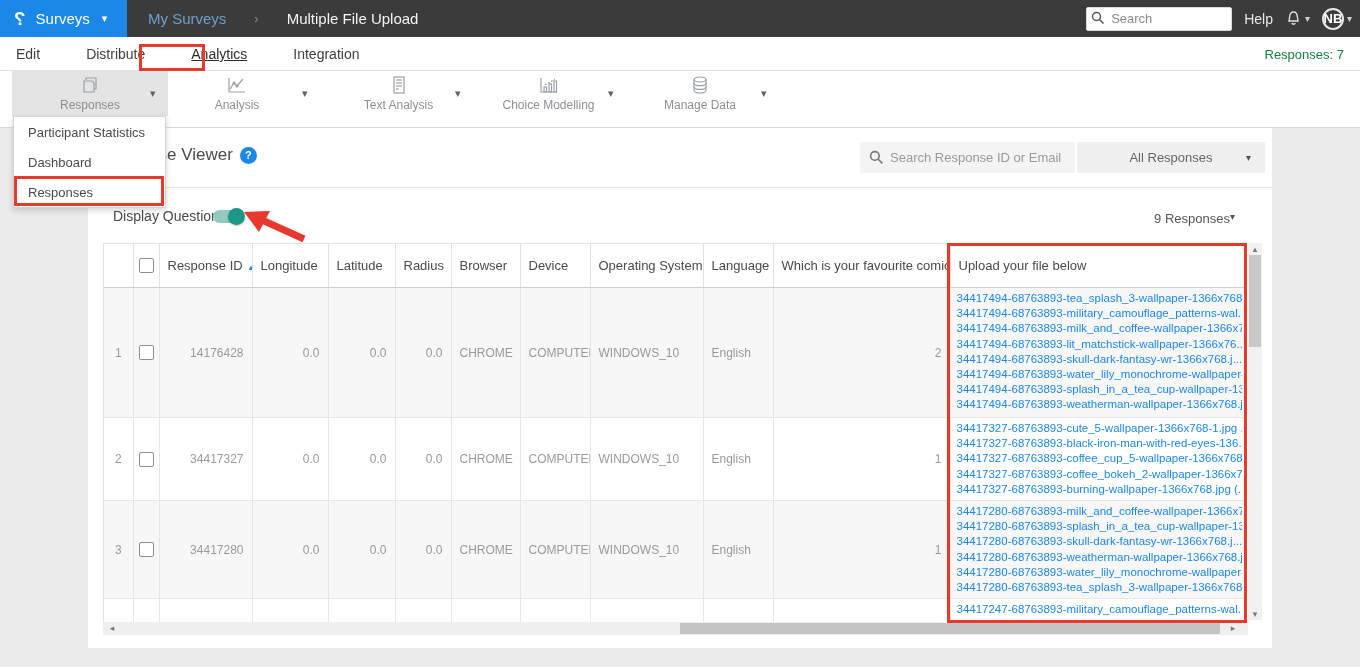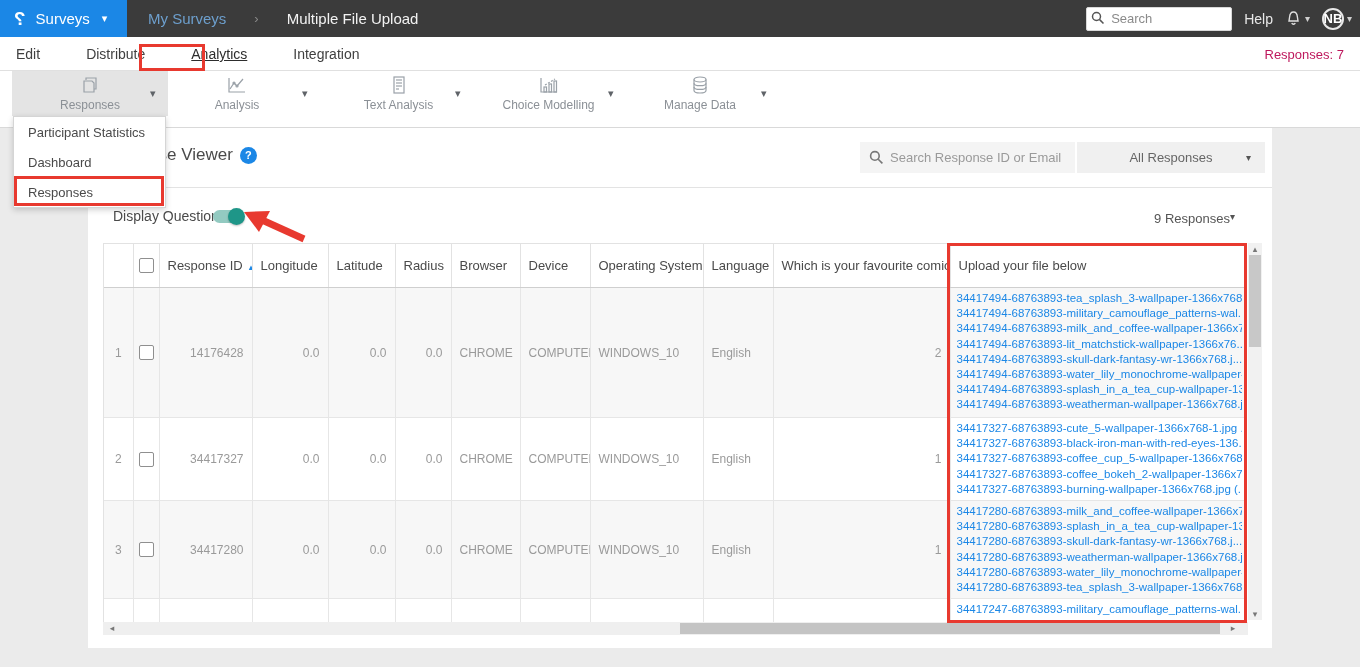--- a/index.html
+++ b/index.html
@@ -25,21 +25,21 @@
   .help-link { color:#e8e8e8; font-size:14px; cursor:pointer; }
   .bell-wrap,.avatar-wrap { display:flex; align-items:center; gap:3px; cursor:pointer; }
   .small-caret { color:#cfcfcf; font-size:10px; }
   .avatar { width:22px; height:22px; border:2px solid #e8e8e8; border-radius:50%; color:#fff; font-size:13px; font-weight:bold; display:flex; align-items:center; justify-content:center; }
 
   
   .tabs-row { position:absolute; left:0; top:37px; width:1360px; height:34px; background:#fff; border-bottom:1px solid #e0e0e0; z-index:5; }
   .tabs { position:absolute; left:16px; top:0; height:34px; display:flex; align-items:center; gap:46px; }
   .tab { font-size:14px; color:#3f3f3f; cursor:pointer; }
   .tab.active { text-decoration:underline; color:#2d2d2d; }
-  .responses-count { position:absolute; right:16px; top:0; height:34px; display:flex; align-items:center; font-size:13px; color:#be185d; }
+  .responses-count { position:absolute; right:16px; top:0; height:34px; display:flex; align-items:center; font-size:13px; color:#15803d; }
 
   
   .toolbar { position:absolute; left:0; top:71px; width:1360px; height:57px; background:#fff; border-bottom:1px solid #d9d9d9; z-index:5; }
   .tool-item { position:absolute; top:0; height:45px; width:130px; display:flex; flex-direction:column; align-items:center; justify-content:center; gap:3px; cursor:pointer; }
   .tool-item.selected { background:#e4e4e4; height:45px; }
   .tool-label { font-size:12px; color:#8b9096; }
   .tool-caret { position:absolute; top:16px; font-size:11px; color:#5f6368; cursor:pointer; }
   svg.ticon { stroke:#9aa1a8; fill:none; stroke-width:1.2; }
 
   

